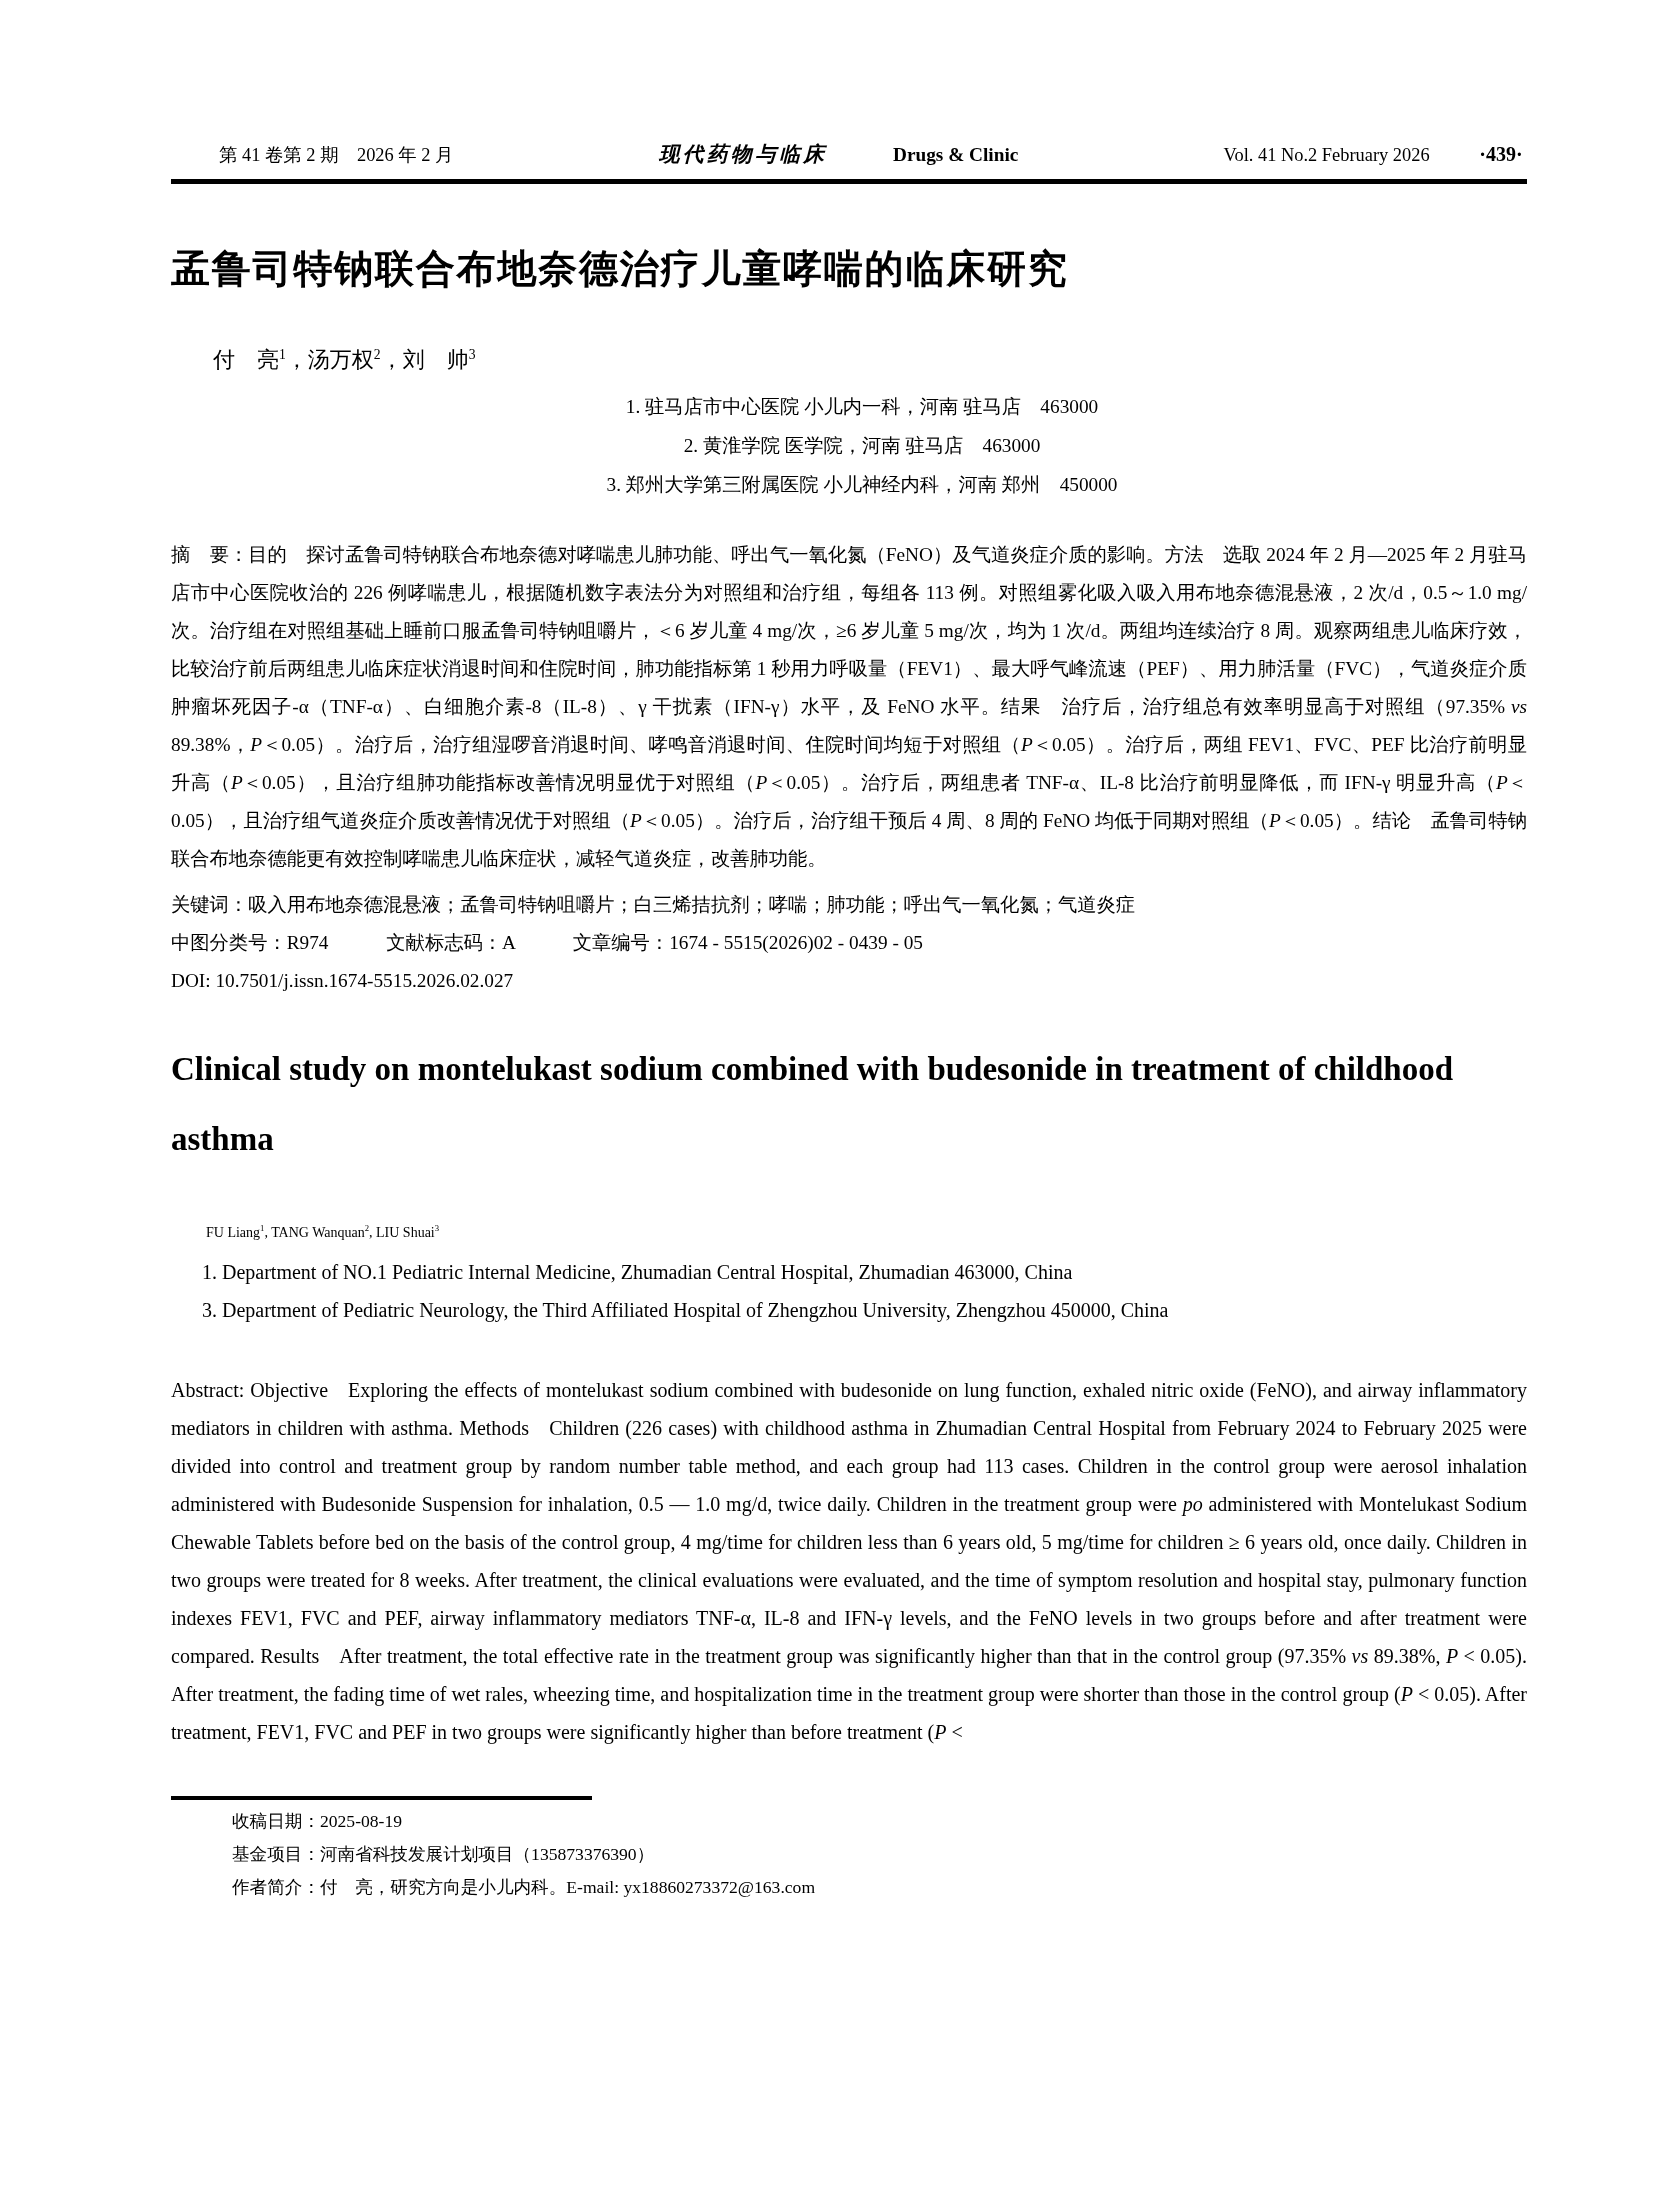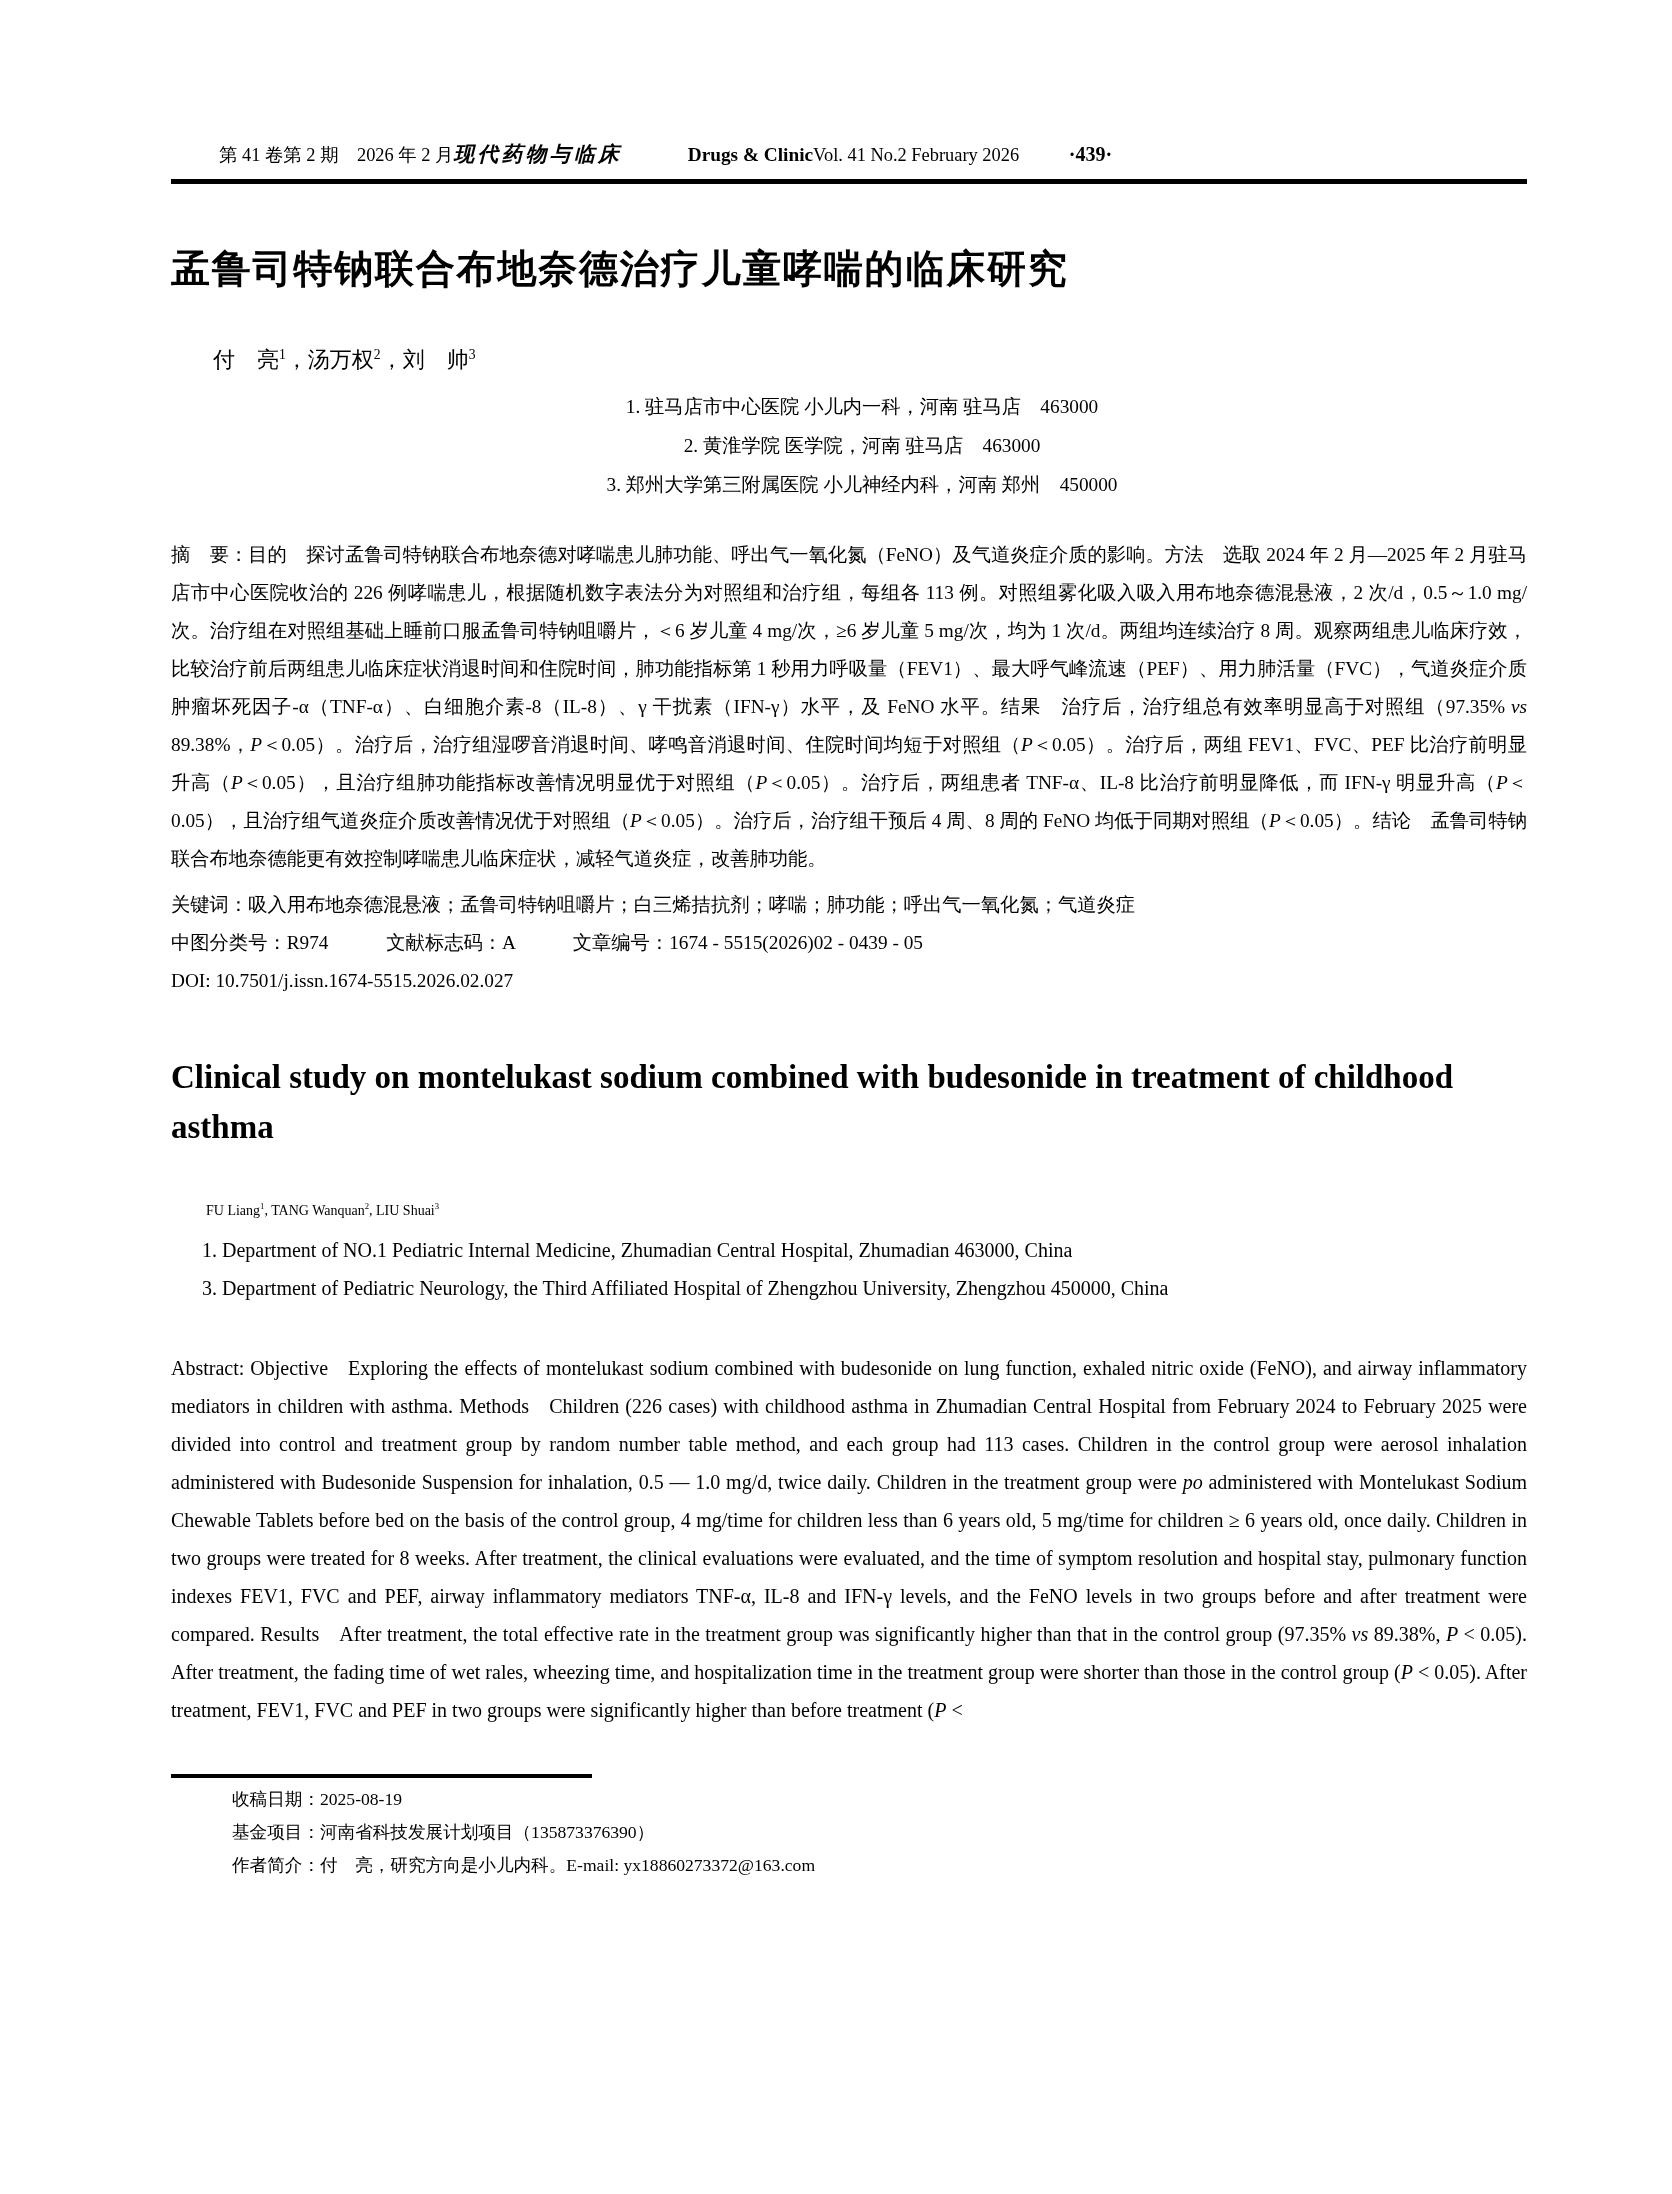--- a/index.html
+++ b/index.html
@@ -14,21 +14,21 @@
   }
   .page {
     box-sizing: border-box;
     width: 1672px;
     height: 2253px;
     padding: 140px 145px 0 171px;
   }
   
   .hdr {
     display: flex;
-    justify-content: flex-start;
+    justify-content: space-between;
     align-items: baseline;
     font-size: 18.4px;
     padding: 0 4.4px 0 48px;
   }
   .hdr-center .jcn {
     font-weight: 700;
     font-style: italic;
     font-size: 20.6px;
     letter-spacing: 3.5px;
     font-family: "Liberation Sans", sans-serif;
@@ -74,23 +74,23 @@
   .abstract-cn {
     margin: 32px 0 0 0;
     font-size: 19.3px;
     line-height: 38px;
     text-align: justify;
   }
   .kw-line { margin: 8.8px 0 0 0; font-size: 19.3px; line-height: 38px; }
   .clc-line, .doi-line { margin: 0; font-size: 19.3px; line-height: 38px; }
   
   .title-en {
-    margin: 52px 0 0 0;
+    margin: 34px 0 0 0;
     font-size: 33px;
-    line-height: 50px;
+    line-height: 70px;
     font-weight: 700;
   }
   .authors-en {
     margin-top: 39px;
     padding-left: 35px;
     font-size: 14px;
     line-height: 31px;
   }
   .affils-en {
     margin-top: 5.3px;

